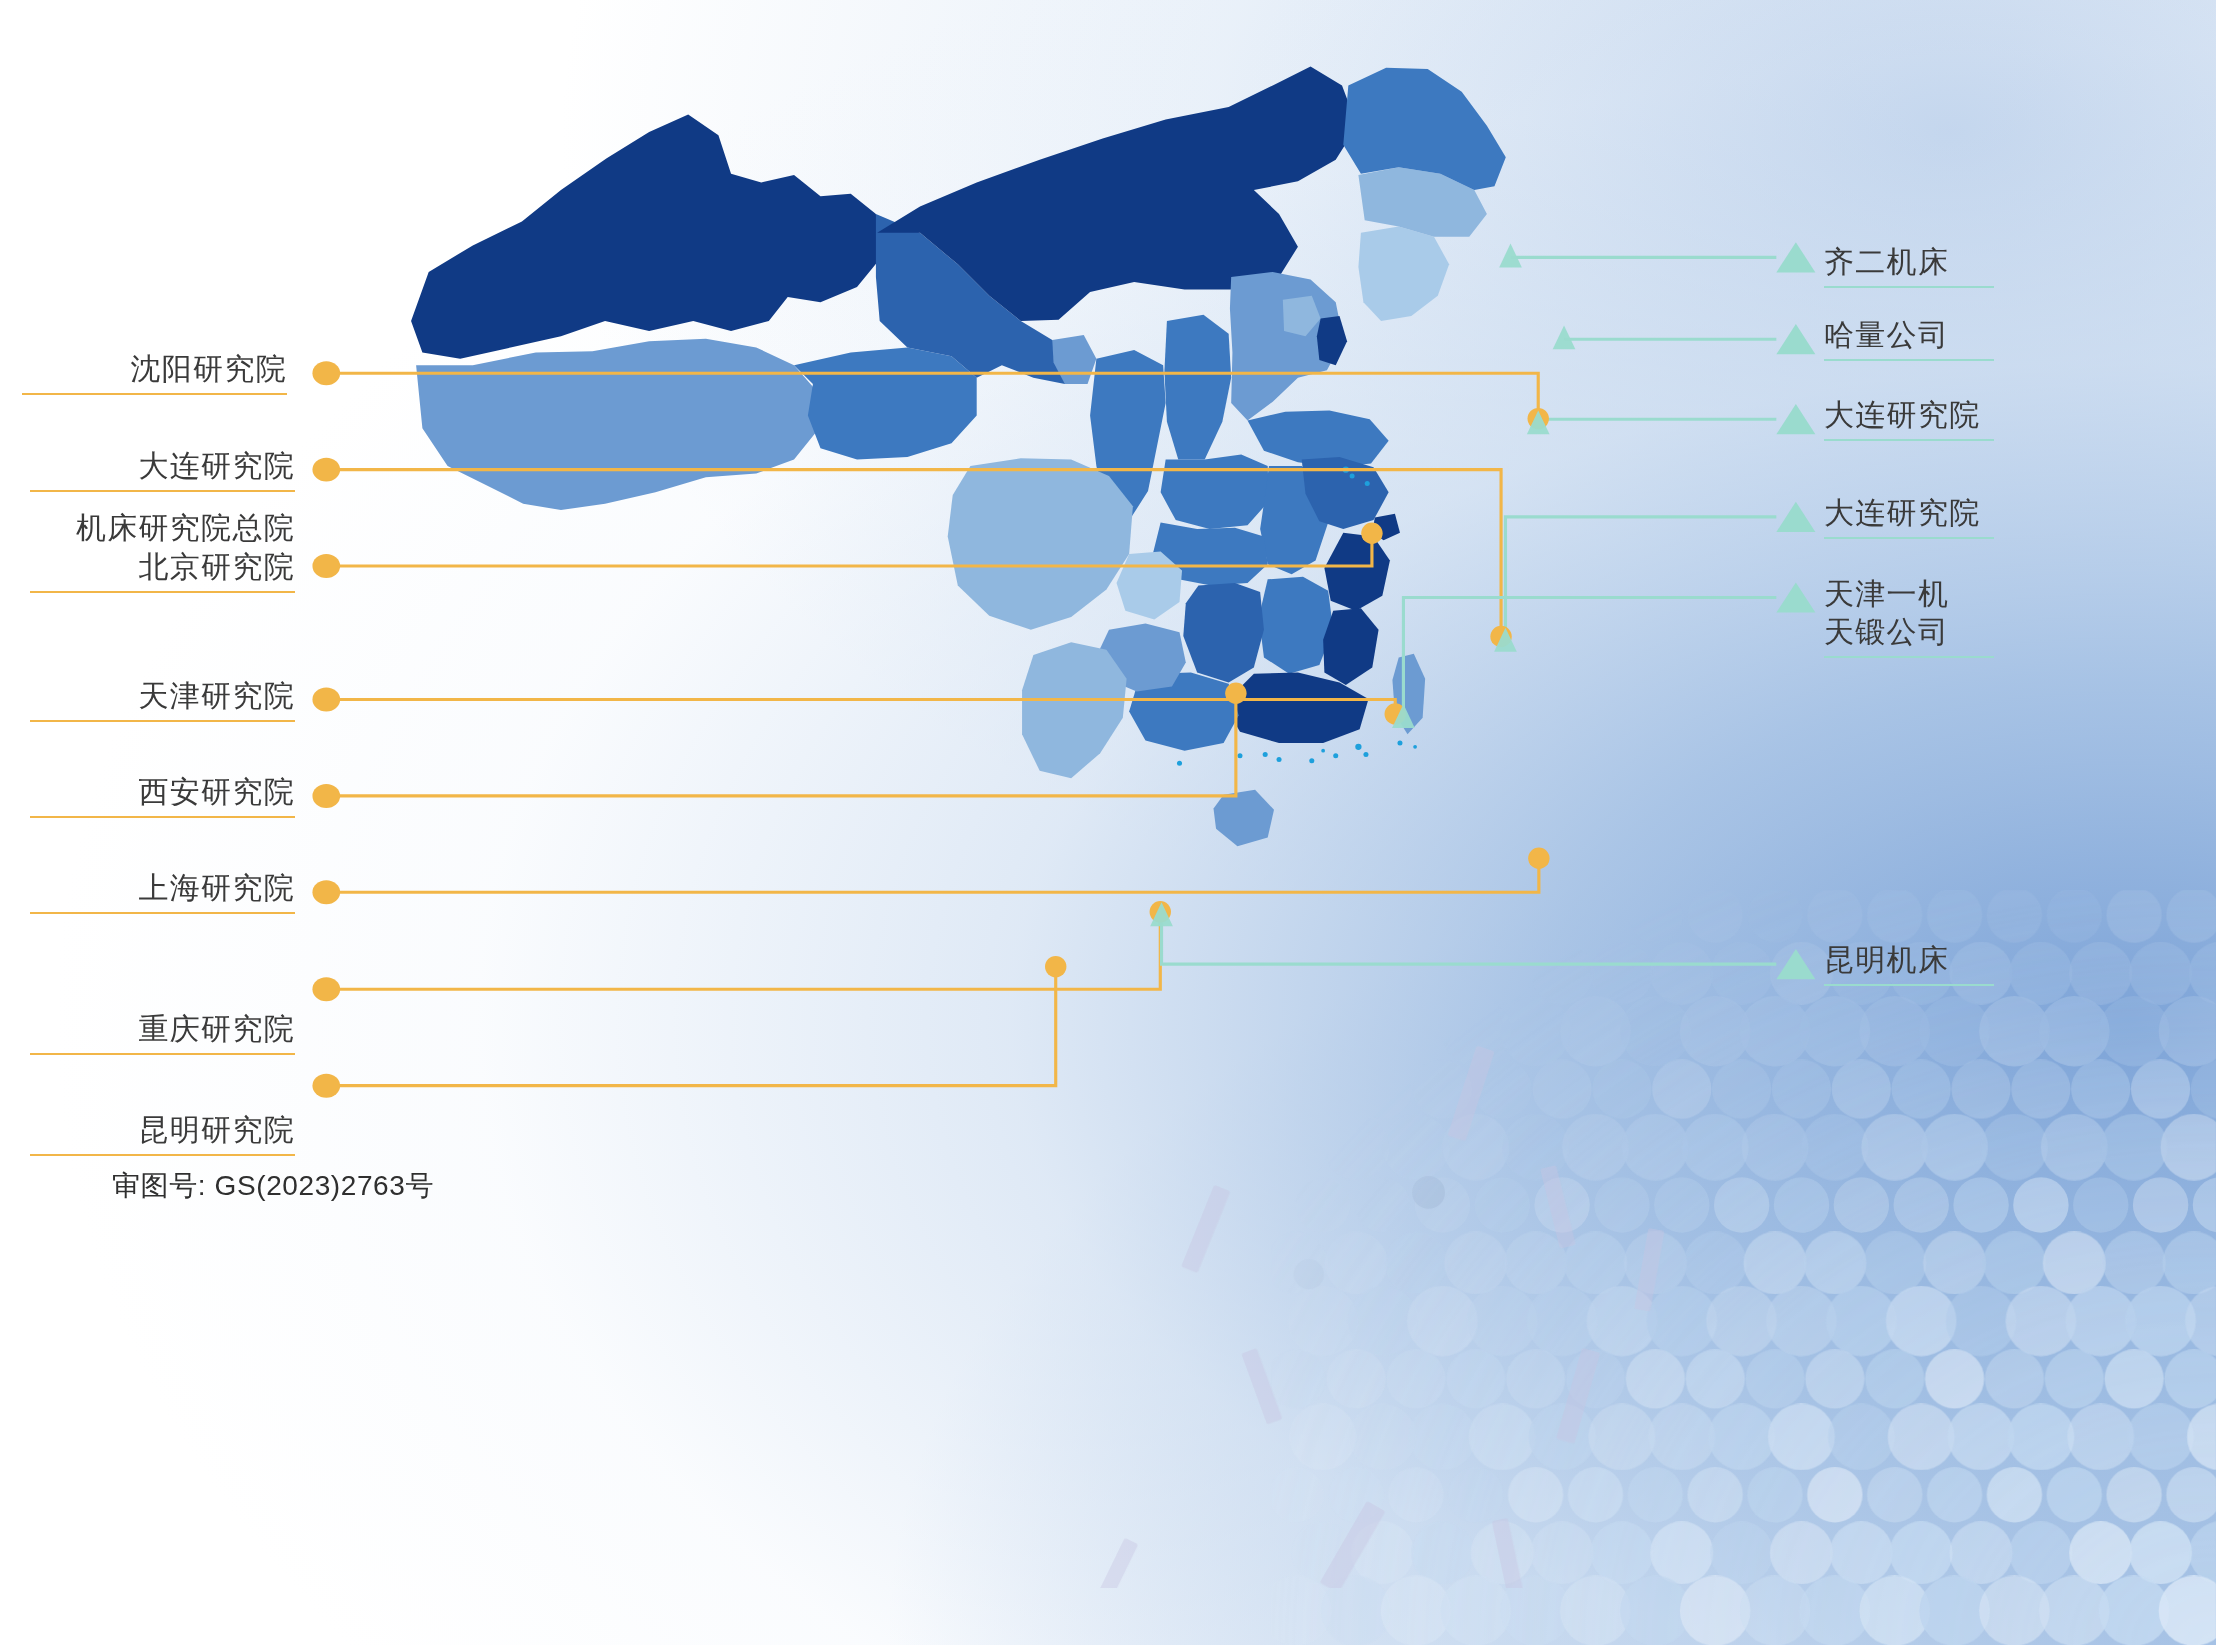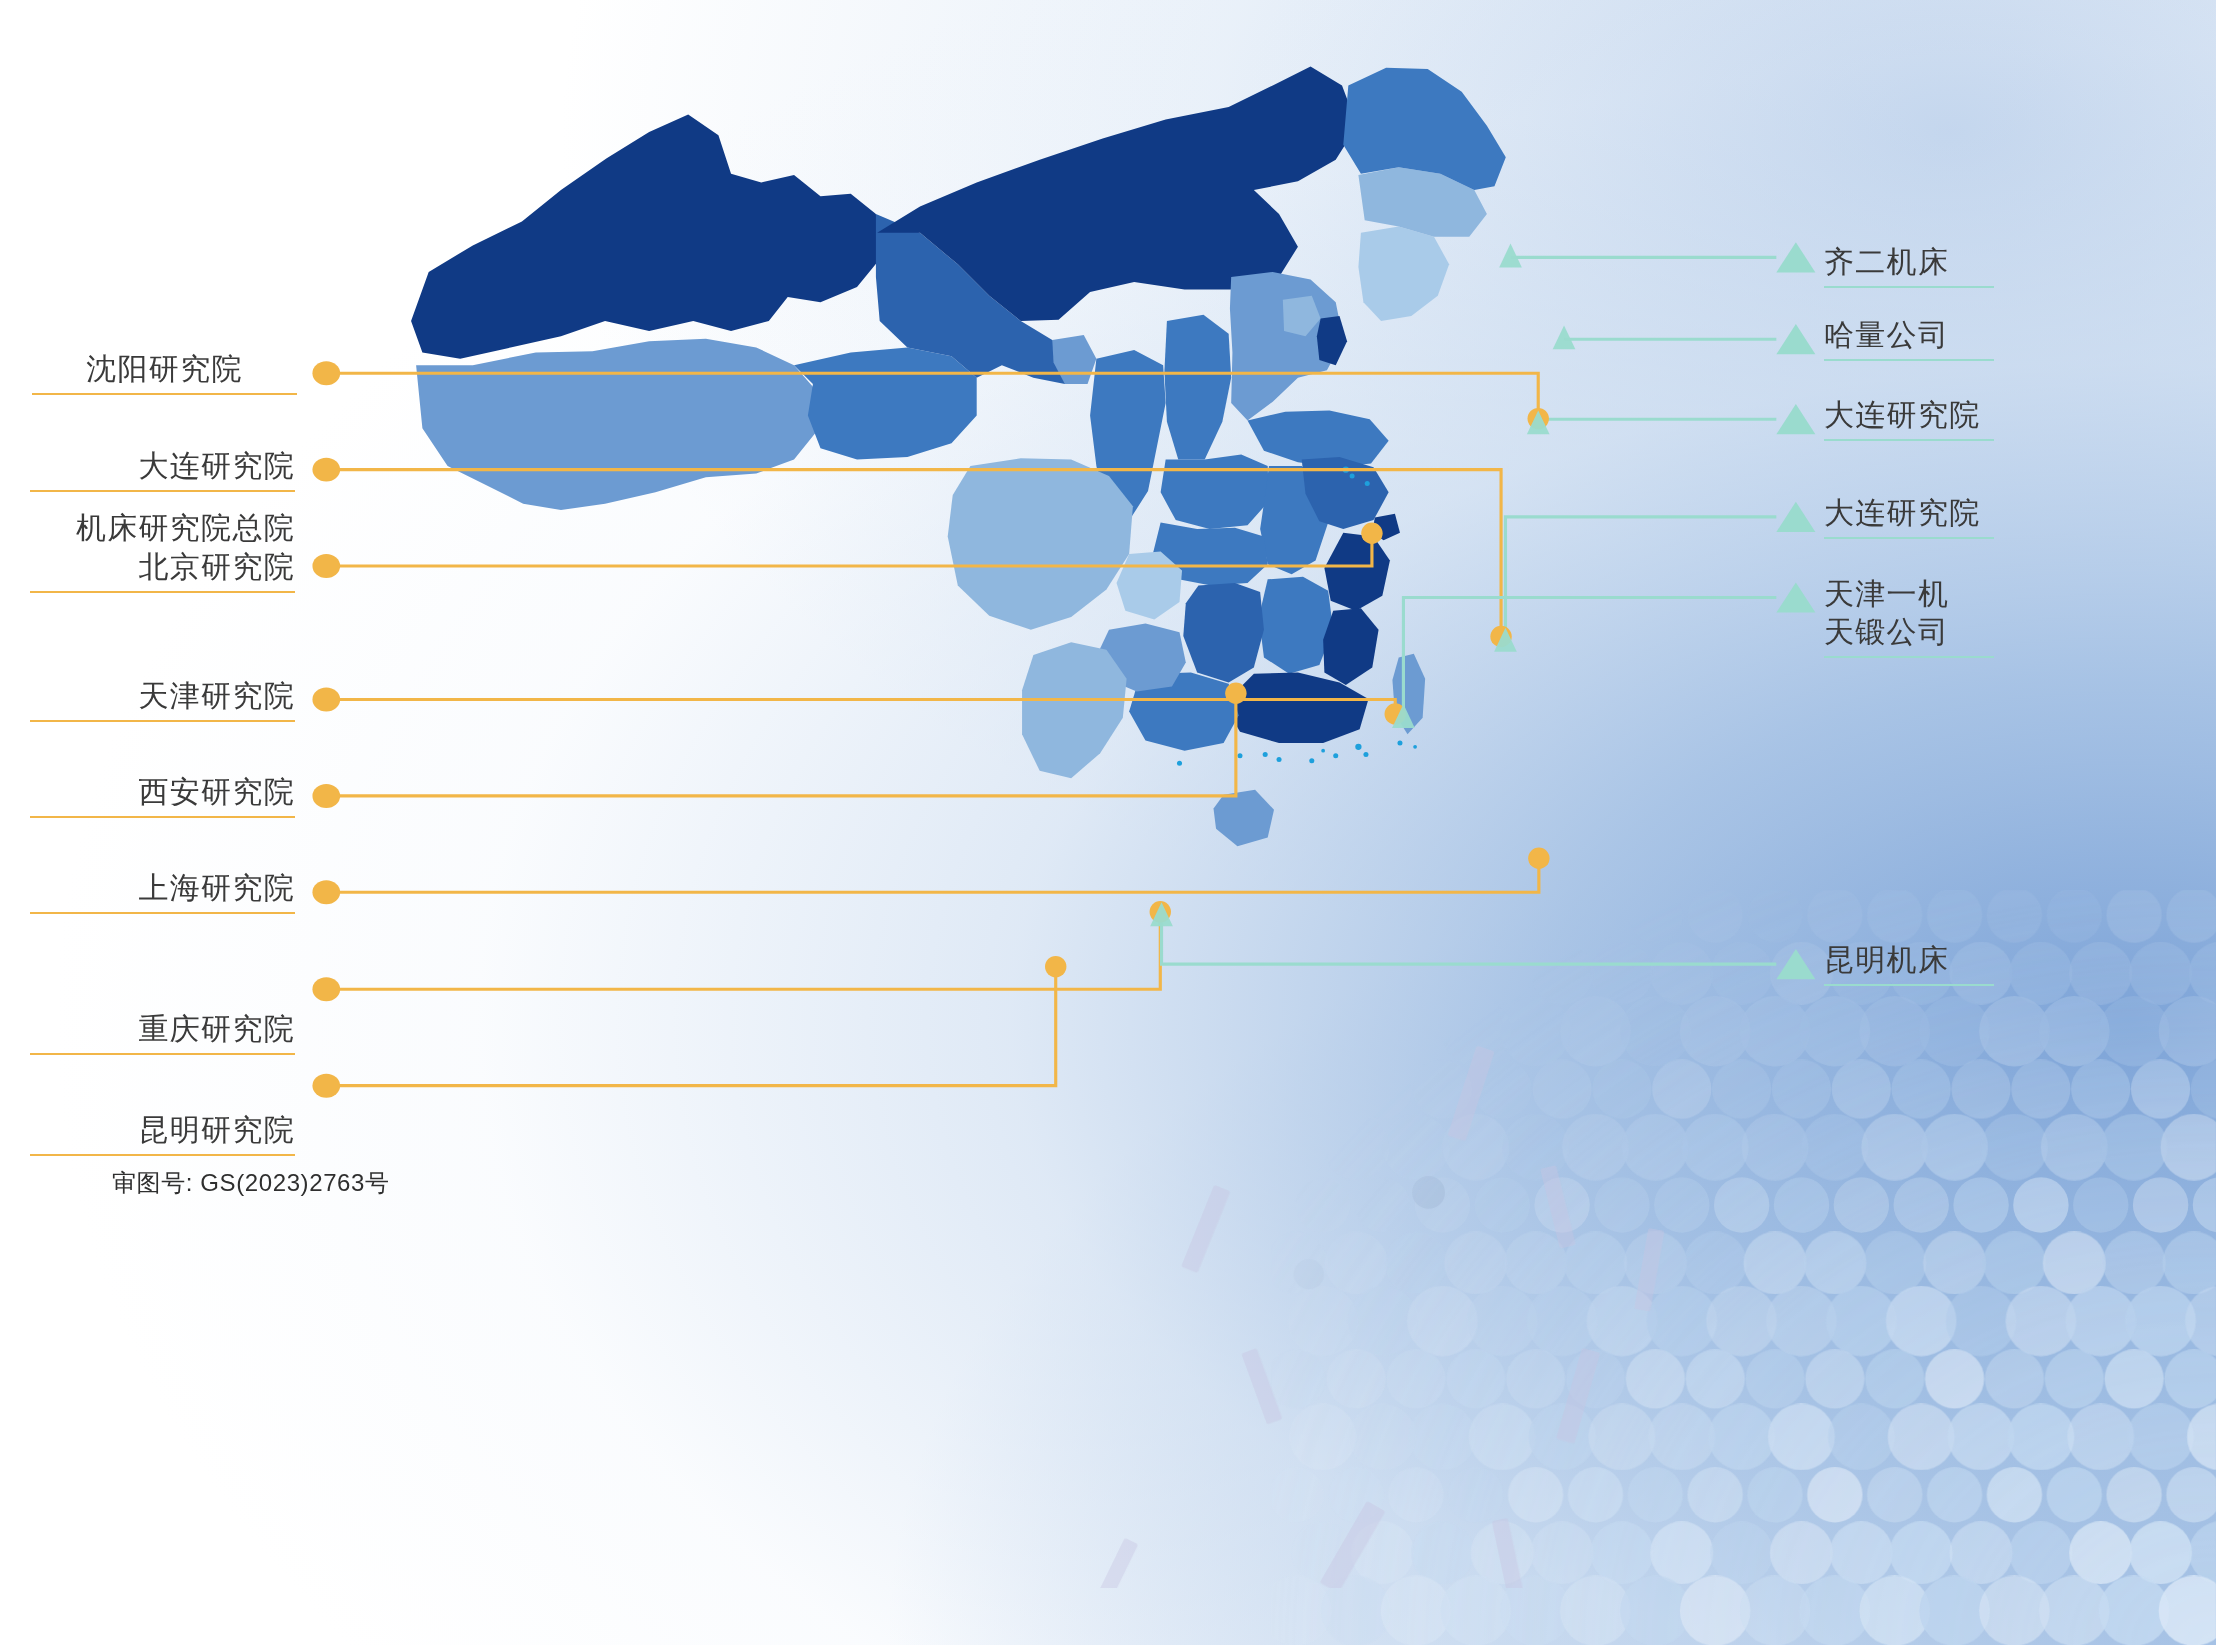--- a/index.html
+++ b/index.html
@@ -56,21 +56,21 @@
     letter-spacing:1.3px;
     white-space:pre-line;
     border-bottom:2.5px solid #9ADBCE;
     padding-bottom:5px;
     width:170px;
   }
 
   
   #footer{
     position:absolute;left:112px;top:1167px;
-    font-size:24px;color:#2f2f2f;letter-spacing:0.6px;
+    font-size:28px;color:#2f2f2f;letter-spacing:0.6px;
   }
 </style>
 </head>
 <body>
 
 <div id="stage">
 
   <div class="bg-base"></div>
 
   <svg class="bg-dots" viewBox="0 0 1500 1200">
@@ -414,21 +414,21 @@
         <polygon points="2820,844 2882,844 2851,796" fill="#9ADBCE"></polygon>
         <polygon points="2372,1034 2408,1034 2390,996" fill="#9ADBCE" opacity=".95"></polygon>
         <polygon points="2820,972 2882,972 2851,924" fill="#9ADBCE"></polygon>
         <polygon points="2210,1155 2246,1155 2228,1117" fill="#9ADBCE" opacity=".95"></polygon>
         <polygon points="2820,1554 2882,1554 2851,1506" fill="#9ADBCE"></polygon>
         <polygon points="1826,1470 1862,1470 1844,1432" fill="#9ADBCE" opacity=".95"></polygon>
       </g>
   </svg>
 
   <div id="left-labels">
-      <div class="lbl-left" style="left: 32px; top: 350px; text-align: center;"><span>沈阳研究院</span></div>
+      <div class="lbl-left" style="left: 22px; top: 350px;"><span>沈阳研究院</span></div>
       <div class="lbl-left" style="left: 30px; top: 447px;"><span>大连研究院</span></div>
       <div class="lbl-left two" style="left: 30px; top: 508px;"><span>机床研究院总院
 北京研究院</span></div>
       <div class="lbl-left" style="left: 30px; top: 677px;"><span>天津研究院</span></div>
       <div class="lbl-left" style="left: 30px; top: 773px;"><span>西安研究院</span></div>
       <div class="lbl-left" style="left: 30px; top: 869px; text-align: right;"><span>上海研究院</span></div>
       <div class="lbl-left" style="left: 30px; top: 1010px;"><span>重庆研究院</span></div>
       <div class="lbl-left" style="left: 30px; top: 1063px; margin-top: 48px;"><span>昆明研究院</span></div>
     </div>
 

